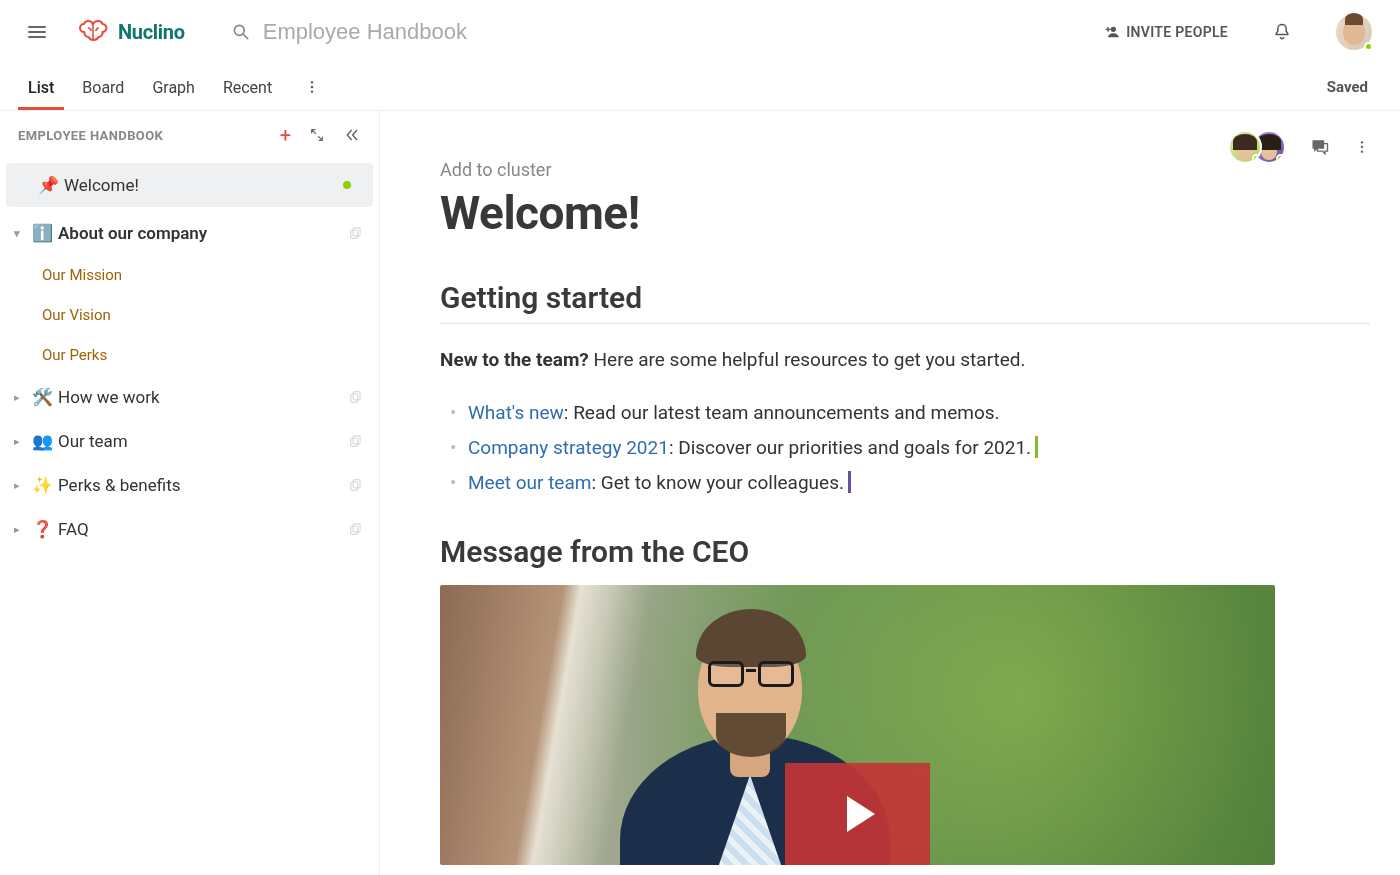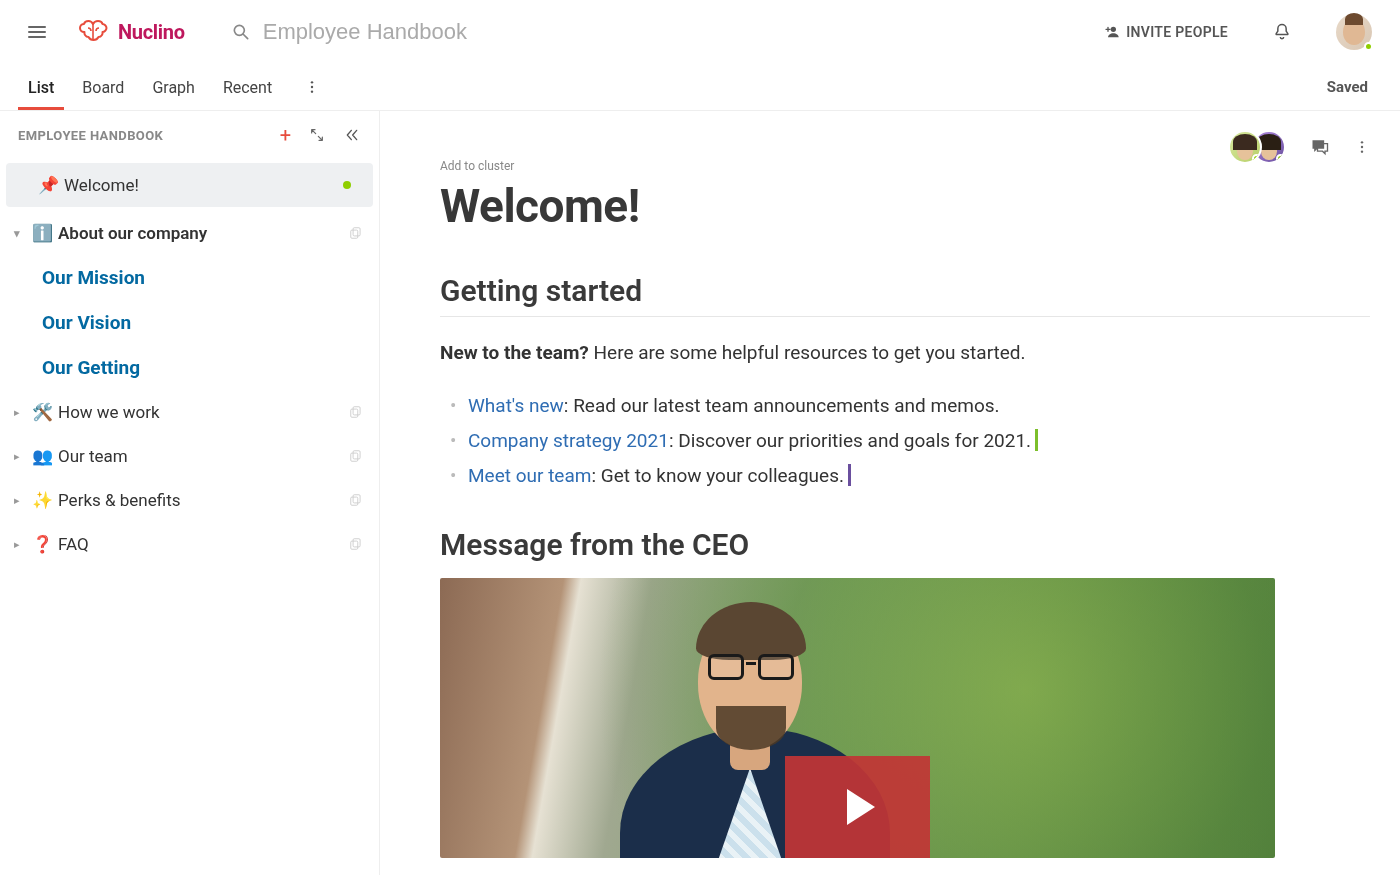--- a/index.html
+++ b/index.html
@@ -4,21 +4,21 @@
 <style>
   * { box-sizing: border-box; margin: 0; padding: 0; }
   html, body { height: 100%; font-family: -apple-system, BlinkMacSystemFont, "Segoe UI", Roboto, Helvetica, Arial, sans-serif; color: #333; background: #fff; overflow: hidden; }
   body { width: 1400px; height: 875px; position: relative; }
 
   
   .topbar { display: flex; align-items: center; height: 64px; padding: 0 28px; }
   .hamburger { width: 24px; height: 24px; cursor: pointer; display: flex; flex-direction: column; justify-content: center; gap: 3px; }
   .hamburger span { display: block; height: 2px; width: 18px; background: #666; border-radius: 1px; }
   .brand { display: flex; align-items: center; margin-left: 26px; gap: 8px; }
-  .brand-name { font-weight: 700; font-size: 20px; color: #be185d; letter-spacing: -0.3px; }
+  .brand-name { font-weight: 700; font-size: 20px; color: #0f766e; letter-spacing: -0.3px; }
   .search-wrap { display: flex; align-items: center; margin-left: 46px; flex: 1; }
   .search-icon svg { width: 20px; height: 20px; }
   .search-input {
     border: none; outline: none; font-size: 22px; color: #333; margin-left: 12px;
     width: 420px; background: transparent;
   }
   .search-input::placeholder { color: #aaa; }
   .top-right { display: flex; align-items: center; gap: 44px; }
   .invite { display: flex; align-items: center; gap: 6px; font-size: 14px; color: #555; font-weight: 600; letter-spacing: 0.3px; cursor: pointer; }
   .bell { cursor: pointer; }
@@ -61,37 +61,37 @@
   .expand-btn, .collapse-btn { cursor: pointer; color: #666; }
   .tree { flex: 1; overflow: auto; padding-top: 8px; }
   .tree-item { display: flex; align-items: center; padding: 12px 16px 12px 14px; cursor: pointer; font-size: 17px; color: #333; justify-content: space-between; }
   .tree-item .left { display: flex; align-items: center; gap: 6px; }
   .tree-item.selected { background: #eef0f2; margin: 4px 6px; border-radius: 4px; }
   .tree-item .emoji { width: 20px; text-align: center; }
   .tree-item .chev { width: 10px; color: #999; font-size: 11px; margin-right: 2px; }
   .tree-item .dot-status { width: 8px; height: 8px; border-radius: 50%; background: #8fce00; margin-right: 6px; }
   .tree-item .copy-ico { color: #ccc; }
   .tree-sub { padding-left: 42px; }
-  .tree-sub .tree-item { padding: 11px 16px 11px 0; font-size: 19px; color: #0369a1; font-weight: bold; }
+  .tree-sub .tree-item { padding: 11px 16px 11px 0; font-size: 15px; color: #a16207; }
 
   
   .content { flex: 1; overflow: auto; padding: 0 30px 40px 60px; position: relative; }
   .content-toolbar { display: flex; justify-content: flex-end; align-items: center; gap: 0; padding-top: 18px; padding-right: 0; height: 54px; }
   .collab-avatars { display: flex; align-items: center; }
   .collab-av {
     width: 34px; height: 34px; border-radius: 50%; border: 2px solid #fff; position: relative;
     display:flex;align-items:center;justify-content:center;overflow:hidden;
   }
   .collab-av.a1 { background: linear-gradient(135deg,#d8e8a0,#b7cf67); margin-right: -10px; z-index:1;}
   .collab-av.a2 { background: linear-gradient(135deg,#b18be0,#6a4f9e); }
   .collab-av .hair { position:absolute;top:2px;width:24px;height:16px;border-radius:50% 50% 0 0;background:#3b2a1f; }
   .collab-av .face-sm { width:16px;height:18px;border-radius:48%;background:#e6c29a;margin-top:8px; }
   .collab-av .status-dot { bottom: -1px; right: -1px; }
   .comments-btn, .more-btn { cursor: pointer; color: #666; margin-left: 24px; }
-  .cluster-link { font-size: 12px; color: #888; margin-bottom: 6px; cursor: pointer; margin-top: -6px; }
+  .cluster-link { font-size: 18px; color: #888; margin-bottom: 6px; cursor: pointer; margin-top: -6px; }
   h1.page-title { font-size: 46px; font-weight: 700; color: #383838; letter-spacing: -0.5px; margin-bottom: 40px; }
   h2.section { font-size: 30px; font-weight: 600; color: #3a3a3a; border-bottom: 1px solid #e6e6e6; padding-bottom: 8px; margin-bottom: 22px; margin-top: 10px; }
   h2.section.noline { border-bottom: none; padding-bottom: 0; margin-bottom: 16px; }
   .intro { font-size: 19px; color: #333; margin-bottom: 20px; line-height: 1.5; }
   .intro strong { font-weight: 700; }
   ul.resources { list-style: none; padding-left: 28px; margin-bottom: 34px; }
   ul.resources li { position: relative; font-size: 19px; color: #333; line-height: 1.85; }
   ul.resources li::before { content: "•"; color: #bbb; position: absolute; left: -18px; }
   ul.resources a { color: #2f6db3; text-decoration: none; }
   .cursor-ind {
@@ -269,21 +269,21 @@
               <span>Our Mission</span>
             </div>
           </div>
         <div class="tree-item">
             <div class="left">
               <span>Our Vision</span>
             </div>
           </div>
         <div class="tree-item">
             <div class="left">
-              <span>Our Getting</span>
+              <span>Our Perks</span>
             </div>
           </div>
       </div>
 
       <div class="tree-item">
         <div class="left">
           <span class="chev">▸</span>
           <span class="emoji">🛠️</span>
           <span>How we work</span>
         </div>

